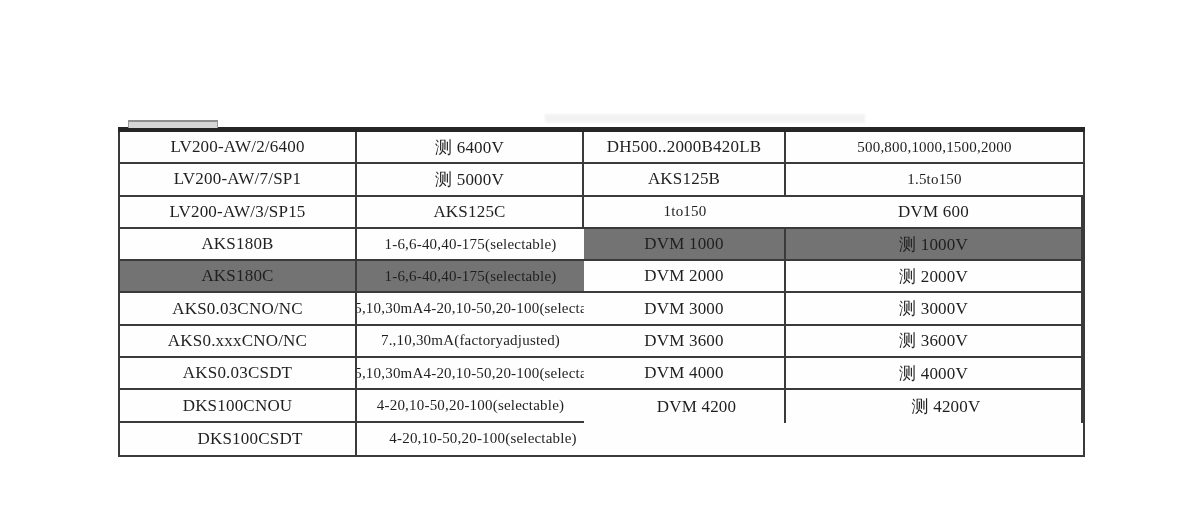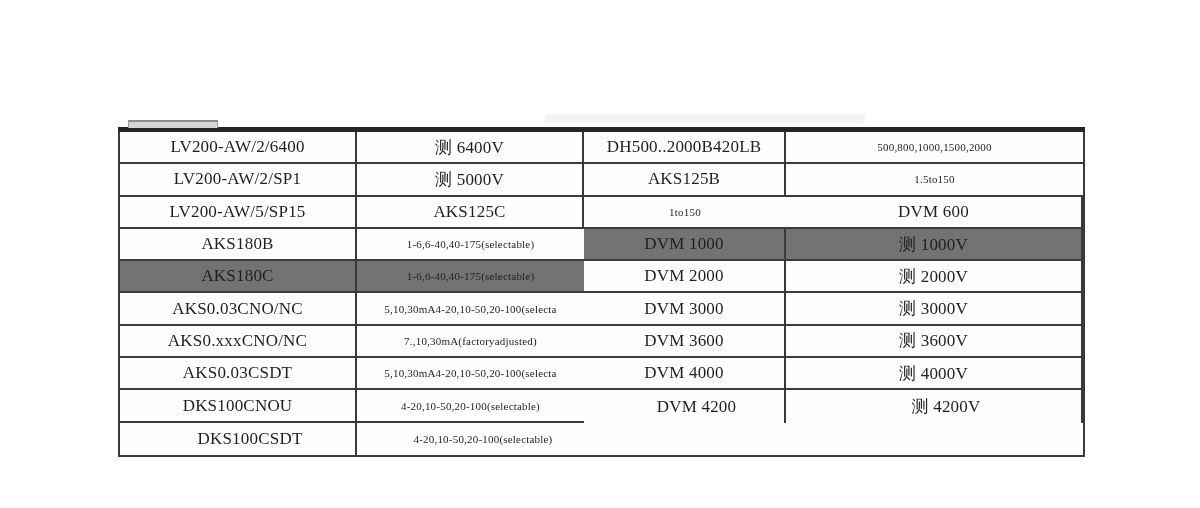--- a/index.html
+++ b/index.html
@@ -73,41 +73,41 @@
     box-sizing: border-box;
     font-size: 17px;
     color: #1f1f1f;
     white-space: nowrap;
     overflow: hidden;
     letter-spacing: 0.2px;
   }
   .cell.last-col { border-right: none; }
   .cell.last-row { border-bottom: none; margin-left: 25px; }
   .cell.highlight { background: #737373; }
-  .cell.range-cell { font-size: 11px; }
+  .cell.range-cell { font-size: 15px; }
 </style>
 </head>
 <body>
 
 <div class="page">
   <div class="smudge"></div>
   <div class="table-container">
     <div class="top-bar">
       <div class="stub"></div>
     </div>
     <div class="grid" id="grid">
         <div class="cell">LV200-AW/2/6400</div>
         <div class="cell">测 6400V</div>
         <div class="cell">DH500..2000B420LB</div>
         <div class="cell last-col range-cell">500,800,1000,1500,2000</div>
-        <div class="cell">LV200-AW/2/SP1</div>
+        <div class="cell">LV200-AW/7/SP1</div>
         <div class="cell">测 5000V</div>
         <div class="cell">AKS125B</div>
         <div class="cell last-col range-cell">1.5to150</div>
-        <div class="cell">LV200-AW/5/SP15</div>
+        <div class="cell">LV200-AW/3/SP15</div>
         <div class="cell">AKS125C</div>
         <div class="cell last-col range-cell">1to150</div>
         <div class="cell">DVM 600</div>
         <div class="cell">AKS180B</div>
         <div class="cell last-col range-cell">1-6,6-40,40-175(selectable)</div>
         <div class="cell highlight">DVM 1000</div>
         <div class="cell highlight">测 1000V</div>
         <div class="cell highlight">AKS180C</div>
         <div class="cell last-col range-cell highlight">1-6,6-40,40-175(selectable)</div>
         <div class="cell">DVM 2000</div>

